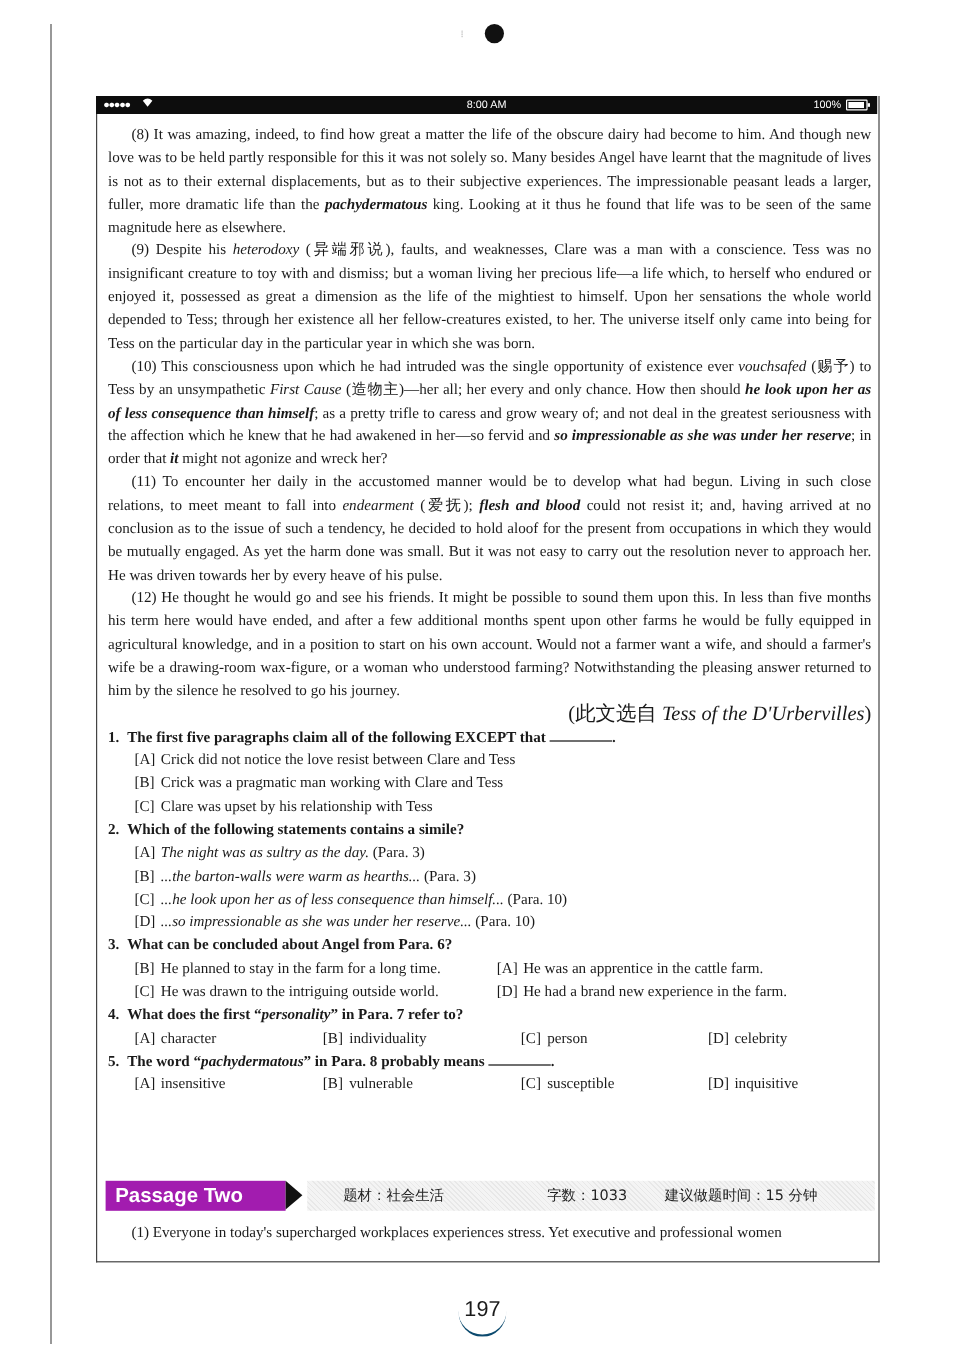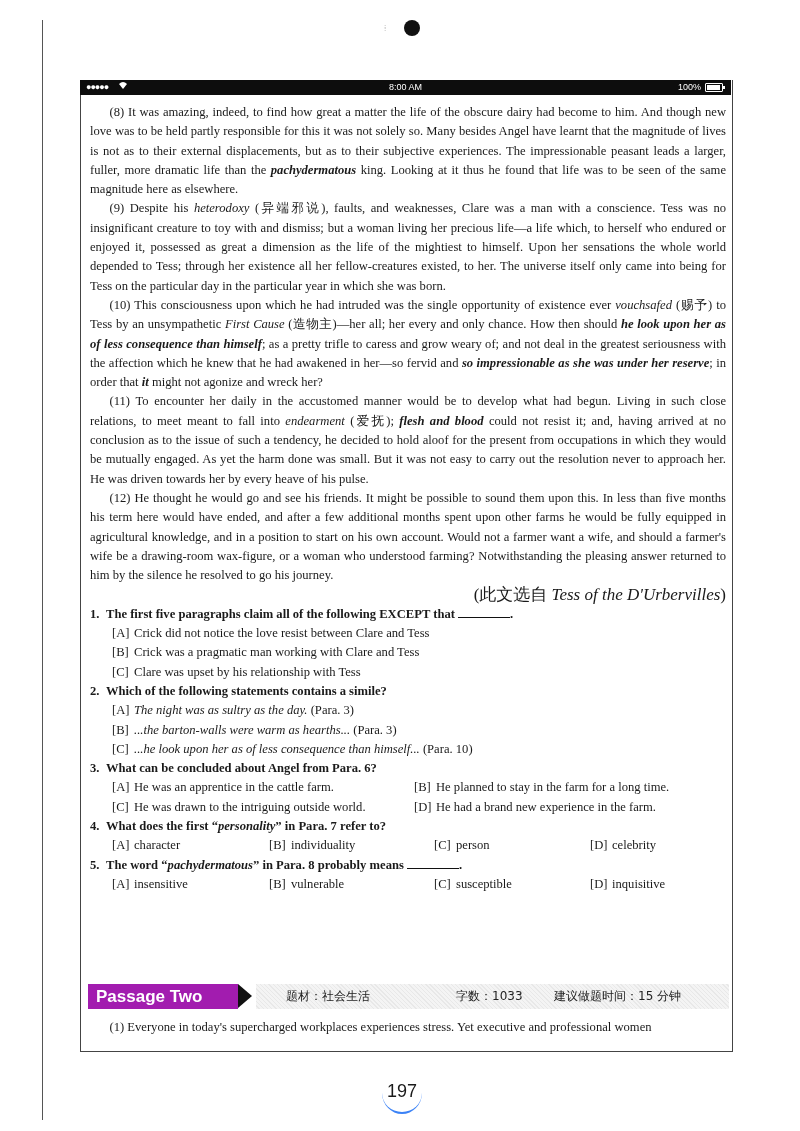--- a/index.html
+++ b/index.html
@@ -65,21 +65,21 @@
   }
   .passage-meta span { position: absolute; }
   .passage-meta .topic { left: 30px; }
   .passage-meta .words { left: 200px; }
   .passage-meta .time { left: 298px; }
   .passage-first { position: absolute; left: 90px; top: 1018px; width: 636px; font-size: 12.6px; line-height: 19px; text-indent: 1.55em; margin: 0; }
 
   .page-number {
     position: absolute; left: 382px; top: 1072px; width: 40px; height: 40px;
     font-family: "Liberation Sans", "DejaVu Sans", sans-serif; font-size: 18px; text-align: center; line-height: 38px;
-    border-bottom: 2px solid #3b82f6; border-radius: 50%;
+    border-bottom: 2px solid #0c4a6e; border-radius: 50%;
   }
 </style>
 </head>
 <body>
 
 <div class="margin-rule"></div>
 <div class="top-dot-mark">⁞</div>
 <div class="top-dot"></div>
 
 <div class="frame"></div>
@@ -112,26 +112,27 @@
         <p class="q-stem"><span class="num">1.</span>The first five paragraphs claim all of the following EXCEPT that <span class="blank"></span>.</p>
         <p class="opt"><span class="cell"><span class="lbl">[A]</span><span>Crick did not notice the love resist between Clare and Tess</span></span></p>
         <p class="opt"><span class="cell"><span class="lbl">[B]</span><span>Crick was a pragmatic man working with Clare and Tess</span></span></p>
         <p class="opt"><span class="cell"><span class="lbl">[C]</span><span>Clare was upset by his relationship with Tess</span></span></p>
       </div>
       <div class="q">
         <p class="q-stem"><span class="num">2.</span>Which of the following statements contains a simile?</p>
         <p class="opt"><span class="cell"><span class="lbl">[A]</span><em>The night was as sultry as the day.</em><span> (Para. 3)</span></span></p>
         <p class="opt"><span class="cell"><span class="lbl">[B]</span><em>...the barton-walls were warm as hearths...</em><span> (Para. 3)</span></span></p>
         <p class="opt"><span class="cell"><span class="lbl">[C]</span><em>...he look upon her as of less consequence than himself...</em><span> (Para. 10)</span></span></p>
+        <p class="opt"><span class="cell"><span class="lbl">[D]</span><em>...so impressionable as she was under her reserve...</em><span> (Para. 10)</span></span></p>
       </div>
       <div class="q">
         <p class="q-stem"><span class="num">3.</span>What can be concluded about Angel from Para. 6?</p>
         <div class="opt-row two">
+          <span class="cell"><span class="lbl">[B]</span><span>He planned to stay in the farm for a long time.</span></span>
           <span class="cell"><span class="lbl">[A]</span><span>He was an apprentice in the cattle farm.</span></span>
-          <span class="cell"><span class="lbl">[B]</span><span>He planned to stay in the farm for a long time.</span></span>
         </div>
         <div class="opt-row two">
           <span class="cell"><span class="lbl">[C]</span><span>He was drawn to the intriguing outside world.</span></span>
           <span class="cell"><span class="lbl">[D]</span><span>He had a brand new experience in the farm.</span></span>
         </div>
       </div>
       <div class="q">
         <p class="q-stem"><span class="num">4.</span>What does the first “<em>personality</em>” in Para. 7 refer to?</p>
         <div class="opt-row four">
           <span class="cell"><span class="lbl">[A]</span><span>character</span></span>

